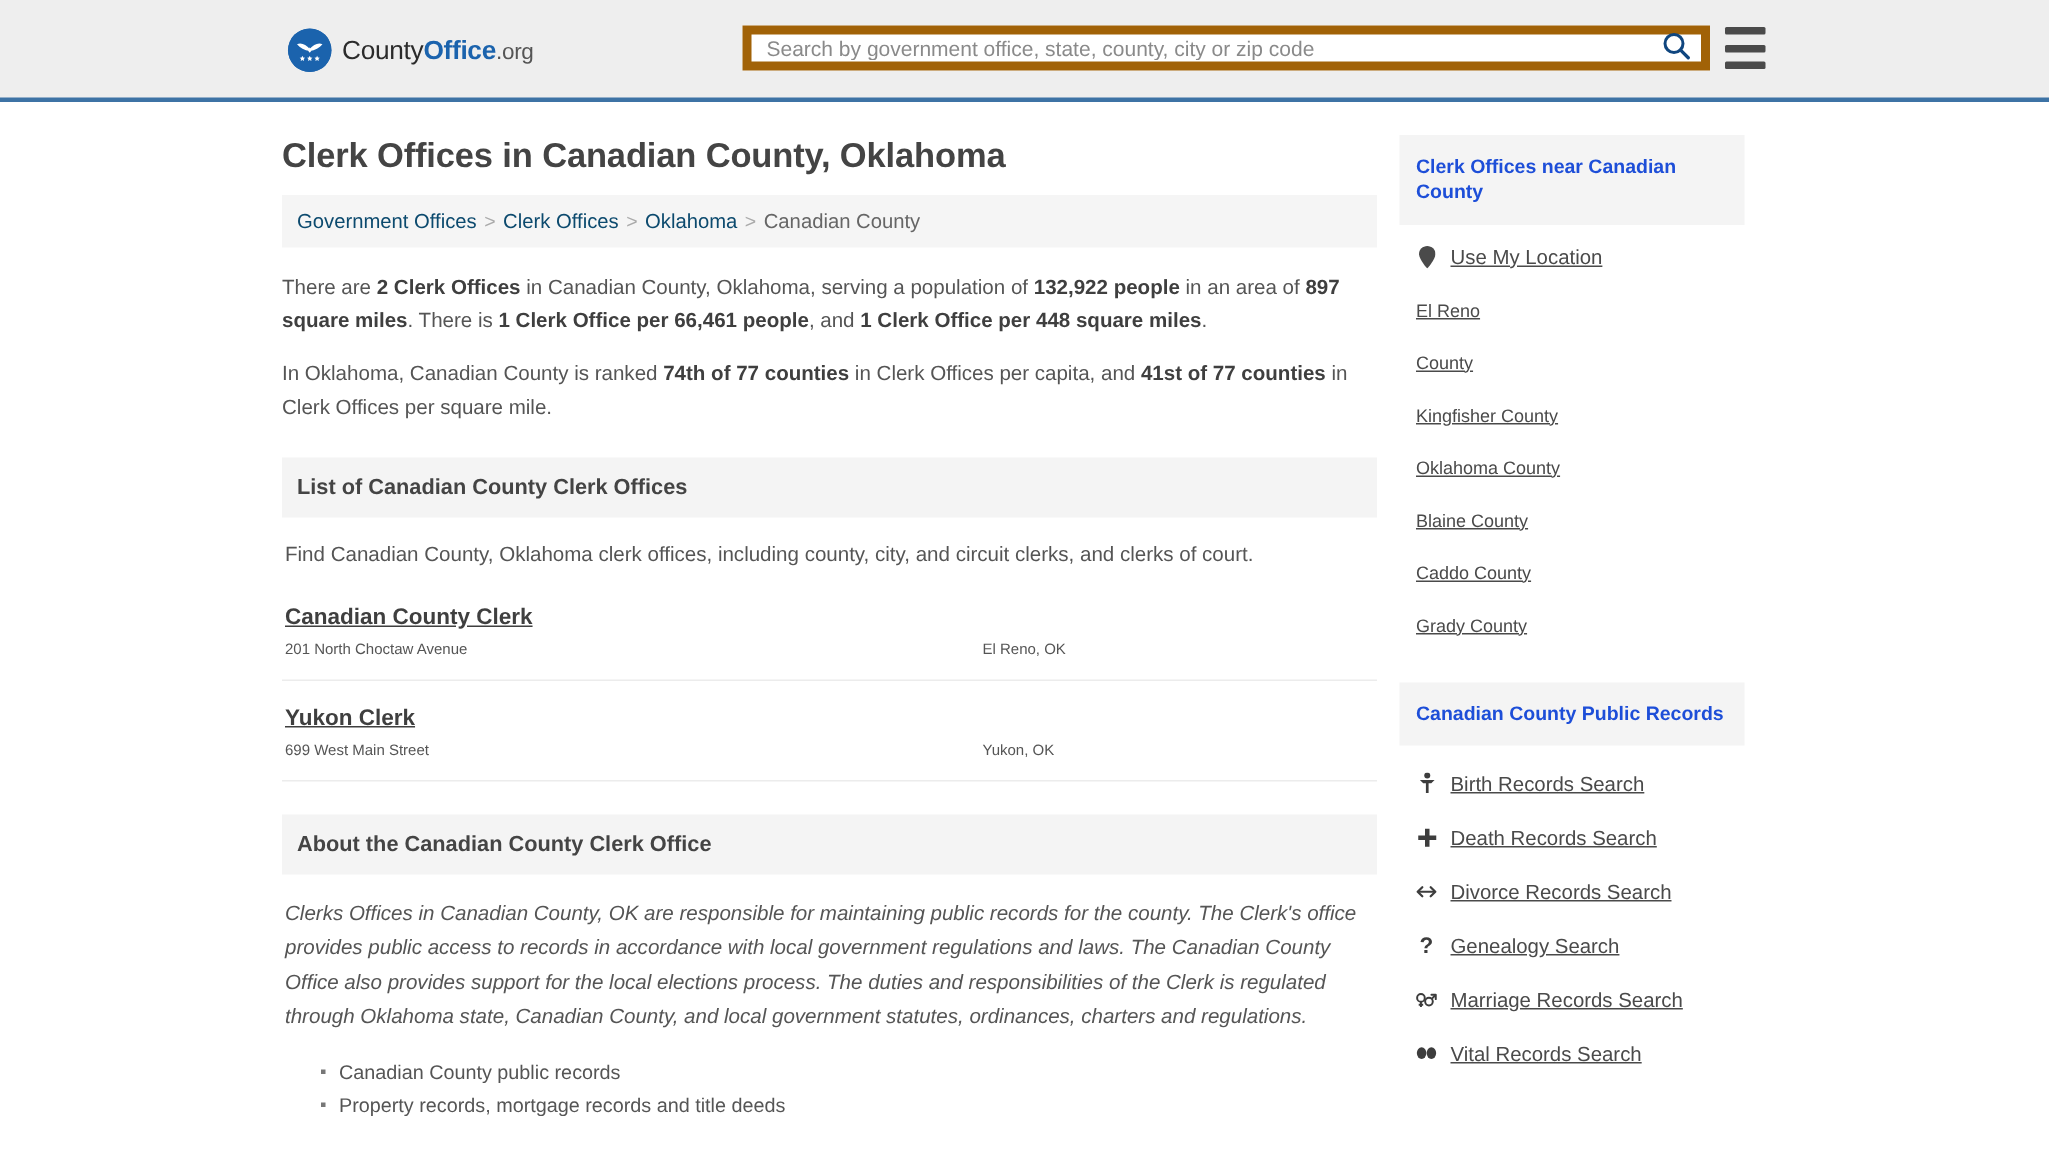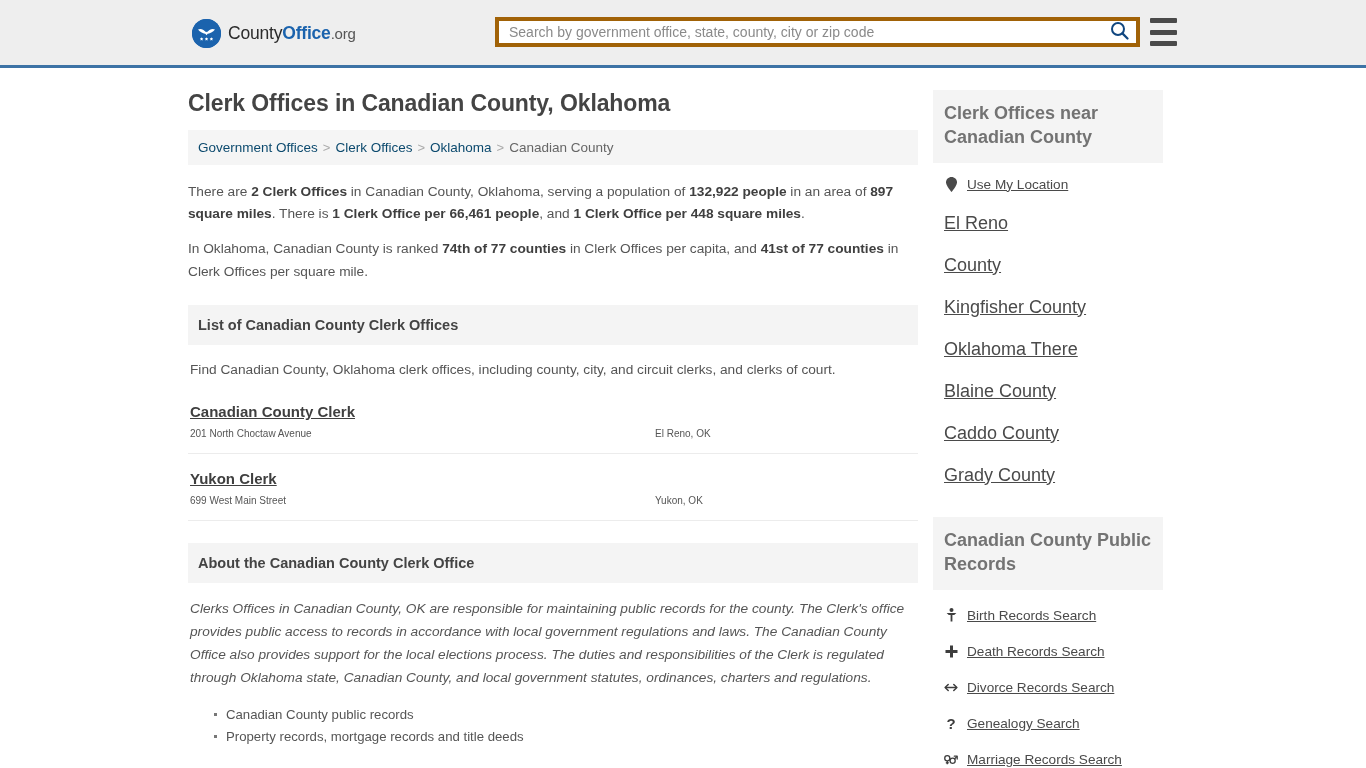--- a/index.html
+++ b/index.html
@@ -47,21 +47,21 @@
   .brand-text .w2 { color: #1b63ad; font-weight: bold; }
   .brand-text .w3 { color: #555; font-weight: 400; font-size: 15px; }
 
   .search-wrap {
     position: absolute;
     left: 495px;
     top: 17px;
     width: 645px;
     height: 30px;
     background: #ffffff;
-    border: 4px solid #a16207;
+    border: 6px solid #a16207;
     display: flex;
     align-items: center;
   }
   .search-input {
     flex: 1 1 auto;
     height: 100%;
     border: 0;
     outline: 0;
     background: transparent;
     padding: 0 10px;
@@ -225,23 +225,23 @@
     left: -12px;
     top: 8px;
     width: 3px; height: 3px;
     background: #777;
   }
 
   
   .side-head {
     background: #f4f4f4;
     padding: 12px 11px 13px 11px;
-    font-size: 18px;
+    font-size: 13px;
     font-weight: bold;
-    color: #737373;
+    color: #1d4ed8;
     line-height: 1.33;
     margin-top: 22px;
   }
   .side-list { padding: 0 0 0 11px; margin-top: 14px; }
   .side-link-row {
     display: flex;
     align-items: center;
     gap: 9px;
     margin-bottom: 21px;
     font-size: 13.6px;
@@ -257,21 +257,21 @@
     line-height: 1;
   }
   .side-link-row a,
   .side-link-row .lnk {
     color: #4a4a4a;
     text-decoration: underline;
     cursor: pointer;
   }
   .side-plain-row {
     margin-bottom: 21px;
-    font-size: 18px;
+    font-size: 12px;
     padding-left: 11px;
   }
   .side-plain-row .lnk {
     color: #4a4a4a;
     text-decoration: underline;
     cursor: pointer;
   }
 </style>
 </head>
 <body>
@@ -378,21 +378,21 @@
       <div class="side-plain-row" style="padding-left:0">
         <span class="lnk">El Reno</span>
       </div>
       <div class="side-plain-row" style="padding-left:0">
         <span class="lnk">County</span>
       </div>
       <div class="side-plain-row" style="padding-left:0">
         <span class="lnk">Kingfisher County</span>
       </div>
       <div class="side-plain-row" style="padding-left:0">
-        <span class="lnk">Oklahoma There</span>
+        <span class="lnk">Oklahoma County</span>
       </div>
       <div class="side-plain-row" style="padding-left:0">
         <span class="lnk">Blaine County</span>
       </div>
       <div class="side-plain-row" style="padding-left:0">
         <span class="lnk">Caddo County</span>
       </div>
       <div class="side-plain-row" style="padding-left:0;margin-bottom:0">
         <span class="lnk">Grady County</span>
       </div>

